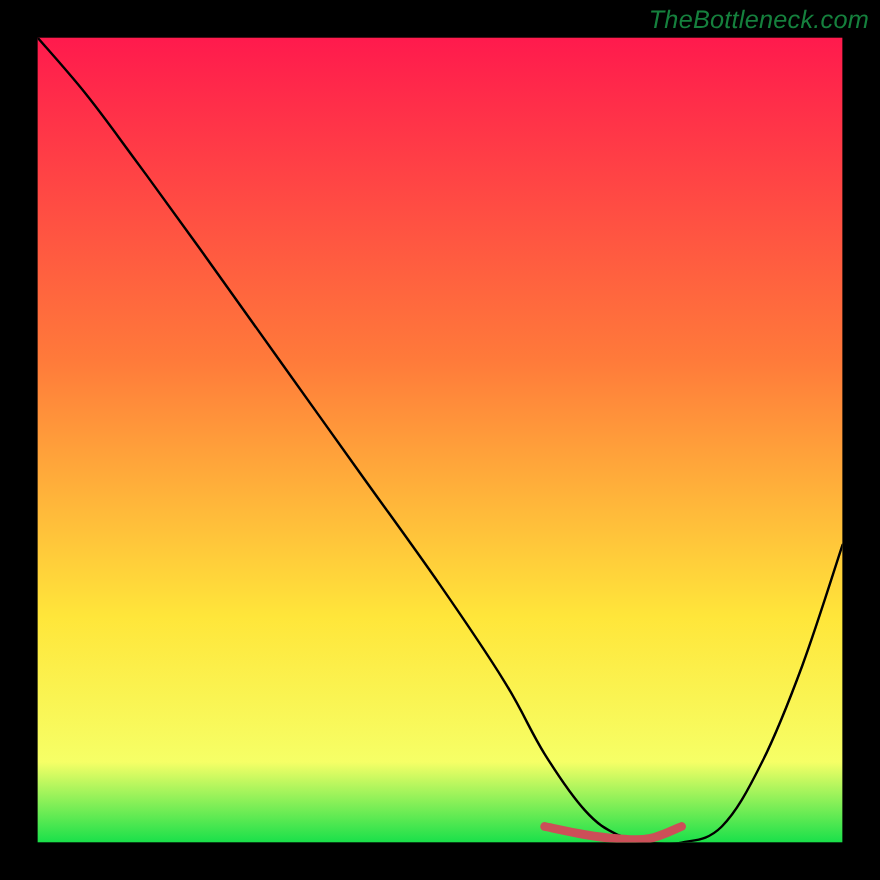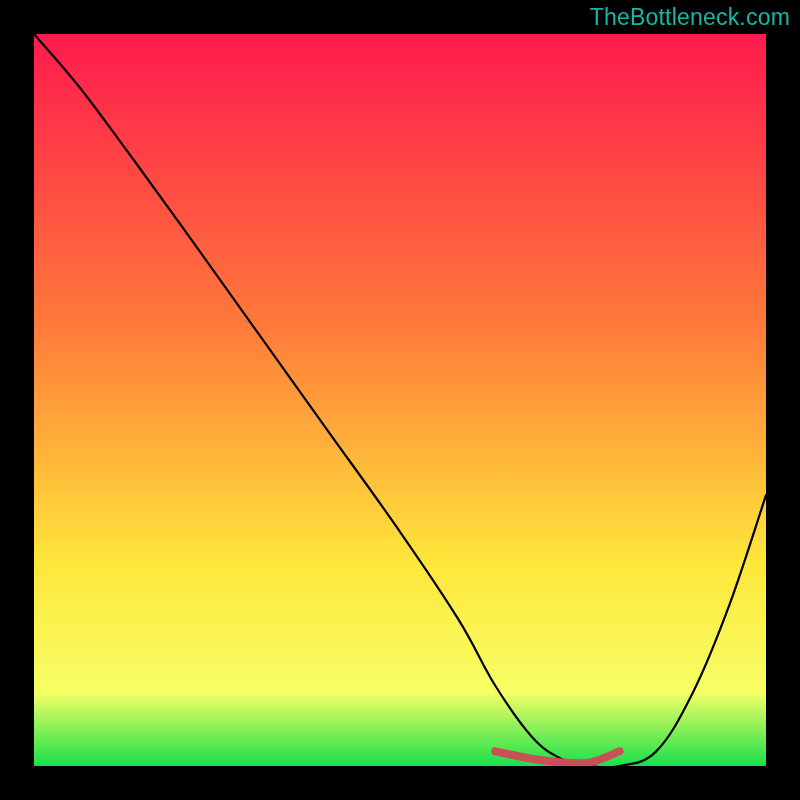--- a/index.html
+++ b/index.html
@@ -14,25 +14,26 @@
   .stage {
     position: relative;
     width: 800px;
     height: 800px;
     background: #000;
   }
   .watermark {
     position: absolute;
     top: 4px;
     right: 10px;
-    color: #14b8a6;
+    color: #15803d;
     font-size: 23px;
     font-weight: 400;
     letter-spacing: 0.2px;
     z-index: 10;
+    font-style: italic;
   }
   .plot-wrap {
     position: absolute;
     left: 34px;
     top: 34px;
     width: 732px;
     height: 732px;
     background: #000;
   }
   svg.plot {

